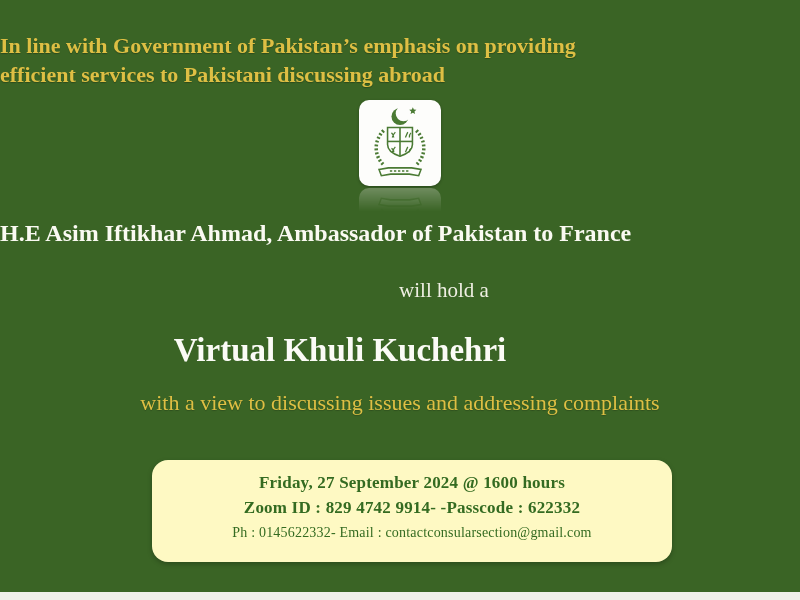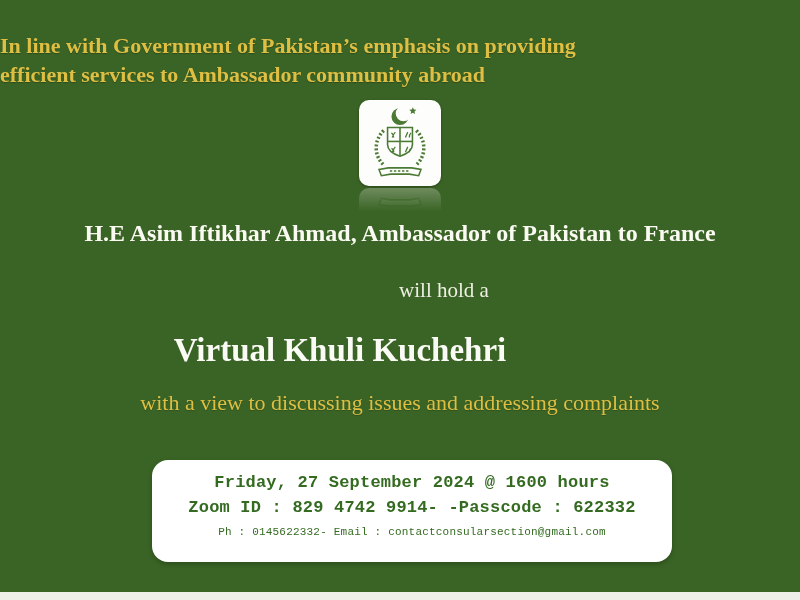--- a/index.html
+++ b/index.html
@@ -36,21 +36,20 @@
   }
   .emblem-reflection .emblem-card-copy{
     width:82px;height:86px;
     background:#cfd4c6;
     border-radius:10px;
     display:flex;align-items:center;justify-content:center;
     transform:scaleY(-1);
   }
   .ambassador-heading{
     position:absolute;top:218px;left:0;width:800px;
-    text-align:center;
     color:#FAFAF2;
     font-weight:bold;
     font-size:24px;line-height:30px;
   }
   .connector{
     position:absolute;top:277px;left:0;width:800px;
     text-align:center;
     color:#EFEFE3;
     font-size:21px;line-height:27px;margin-left:44px;
   }
@@ -65,53 +64,53 @@
     position:absolute;top:388px;left:0;width:800px;
     text-align:center;
     color:#DEBF44;
     font-size:22px;line-height:29px;
     text-shadow:0 1px 1px rgba(0,0,0,.2);
   }
   .description .lead{font-size:27px;}
   .details-box{
     position:absolute;top:460px;left:152px;
     width:520px;height:102px;
-    background:#ffffff;
+    background:#fef9c3;
     border-radius:16px;
     box-sizing:border-box;
     padding-top:10px;
     text-align:center;
-    font-family:Liberation Mono, monospace;
+    font-family:Liberation Serif, serif;
     color:#346B21;
     box-shadow:0 2px 5px rgba(0,0,0,.25);
   }
   .details-box .bold-line{
     font-weight:bold;
     font-size:17px;line-height:25px;
     letter-spacing:.2px;
   }
   .details-box .contact-line{
     margin-top:3px;
-    font-size:11px;line-height:19px;
+    font-size:14px;line-height:19px;
     letter-spacing:.2px;
   }
   .bottom-strip{
     position:absolute;left:0;bottom:0;
     width:800px;height:8px;
     background:#EFEFEA;
   }
 </style>
 </head>
 <body>
 
 <div class="poster">
 
   <div class="intro">
     <div>In line with Government of Pakistan’s emphasis on providing</div>
-    <div>efficient services to Ambassador community abroad</div>
+    <div>efficient services to Pakistani discussing abroad</div>
   </div>
 
   <div class="emblem-card">
     <svg width="70" height="76" viewBox="0 0 90 96">
       <g stroke="#4A7A33" fill="none" stroke-width="2">
         <circle cx="45" cy="14" r="11" fill="#4A7A33" stroke="none"></circle>
         <circle cx="49.5" cy="10" r="10" fill="#FDFDFB" stroke="none"></circle>
         <path fill="#4A7A33" stroke="none" d="M61.5,2 l1.3,3 3.3,.3 -2.5,2.2 .8,3.2 -2.9,-1.7 -2.9,1.7 .8,-3.2 -2.5,-2.2 3.3,-.3 z"></path>
         <path d="M29,28 h32 v22 q0,10 -16,15 q-16,-5 -16,-15 z" fill="#FDFDFB"></path>
         <line x1="45" y1="28" x2="45" y2="64.5"></line>

